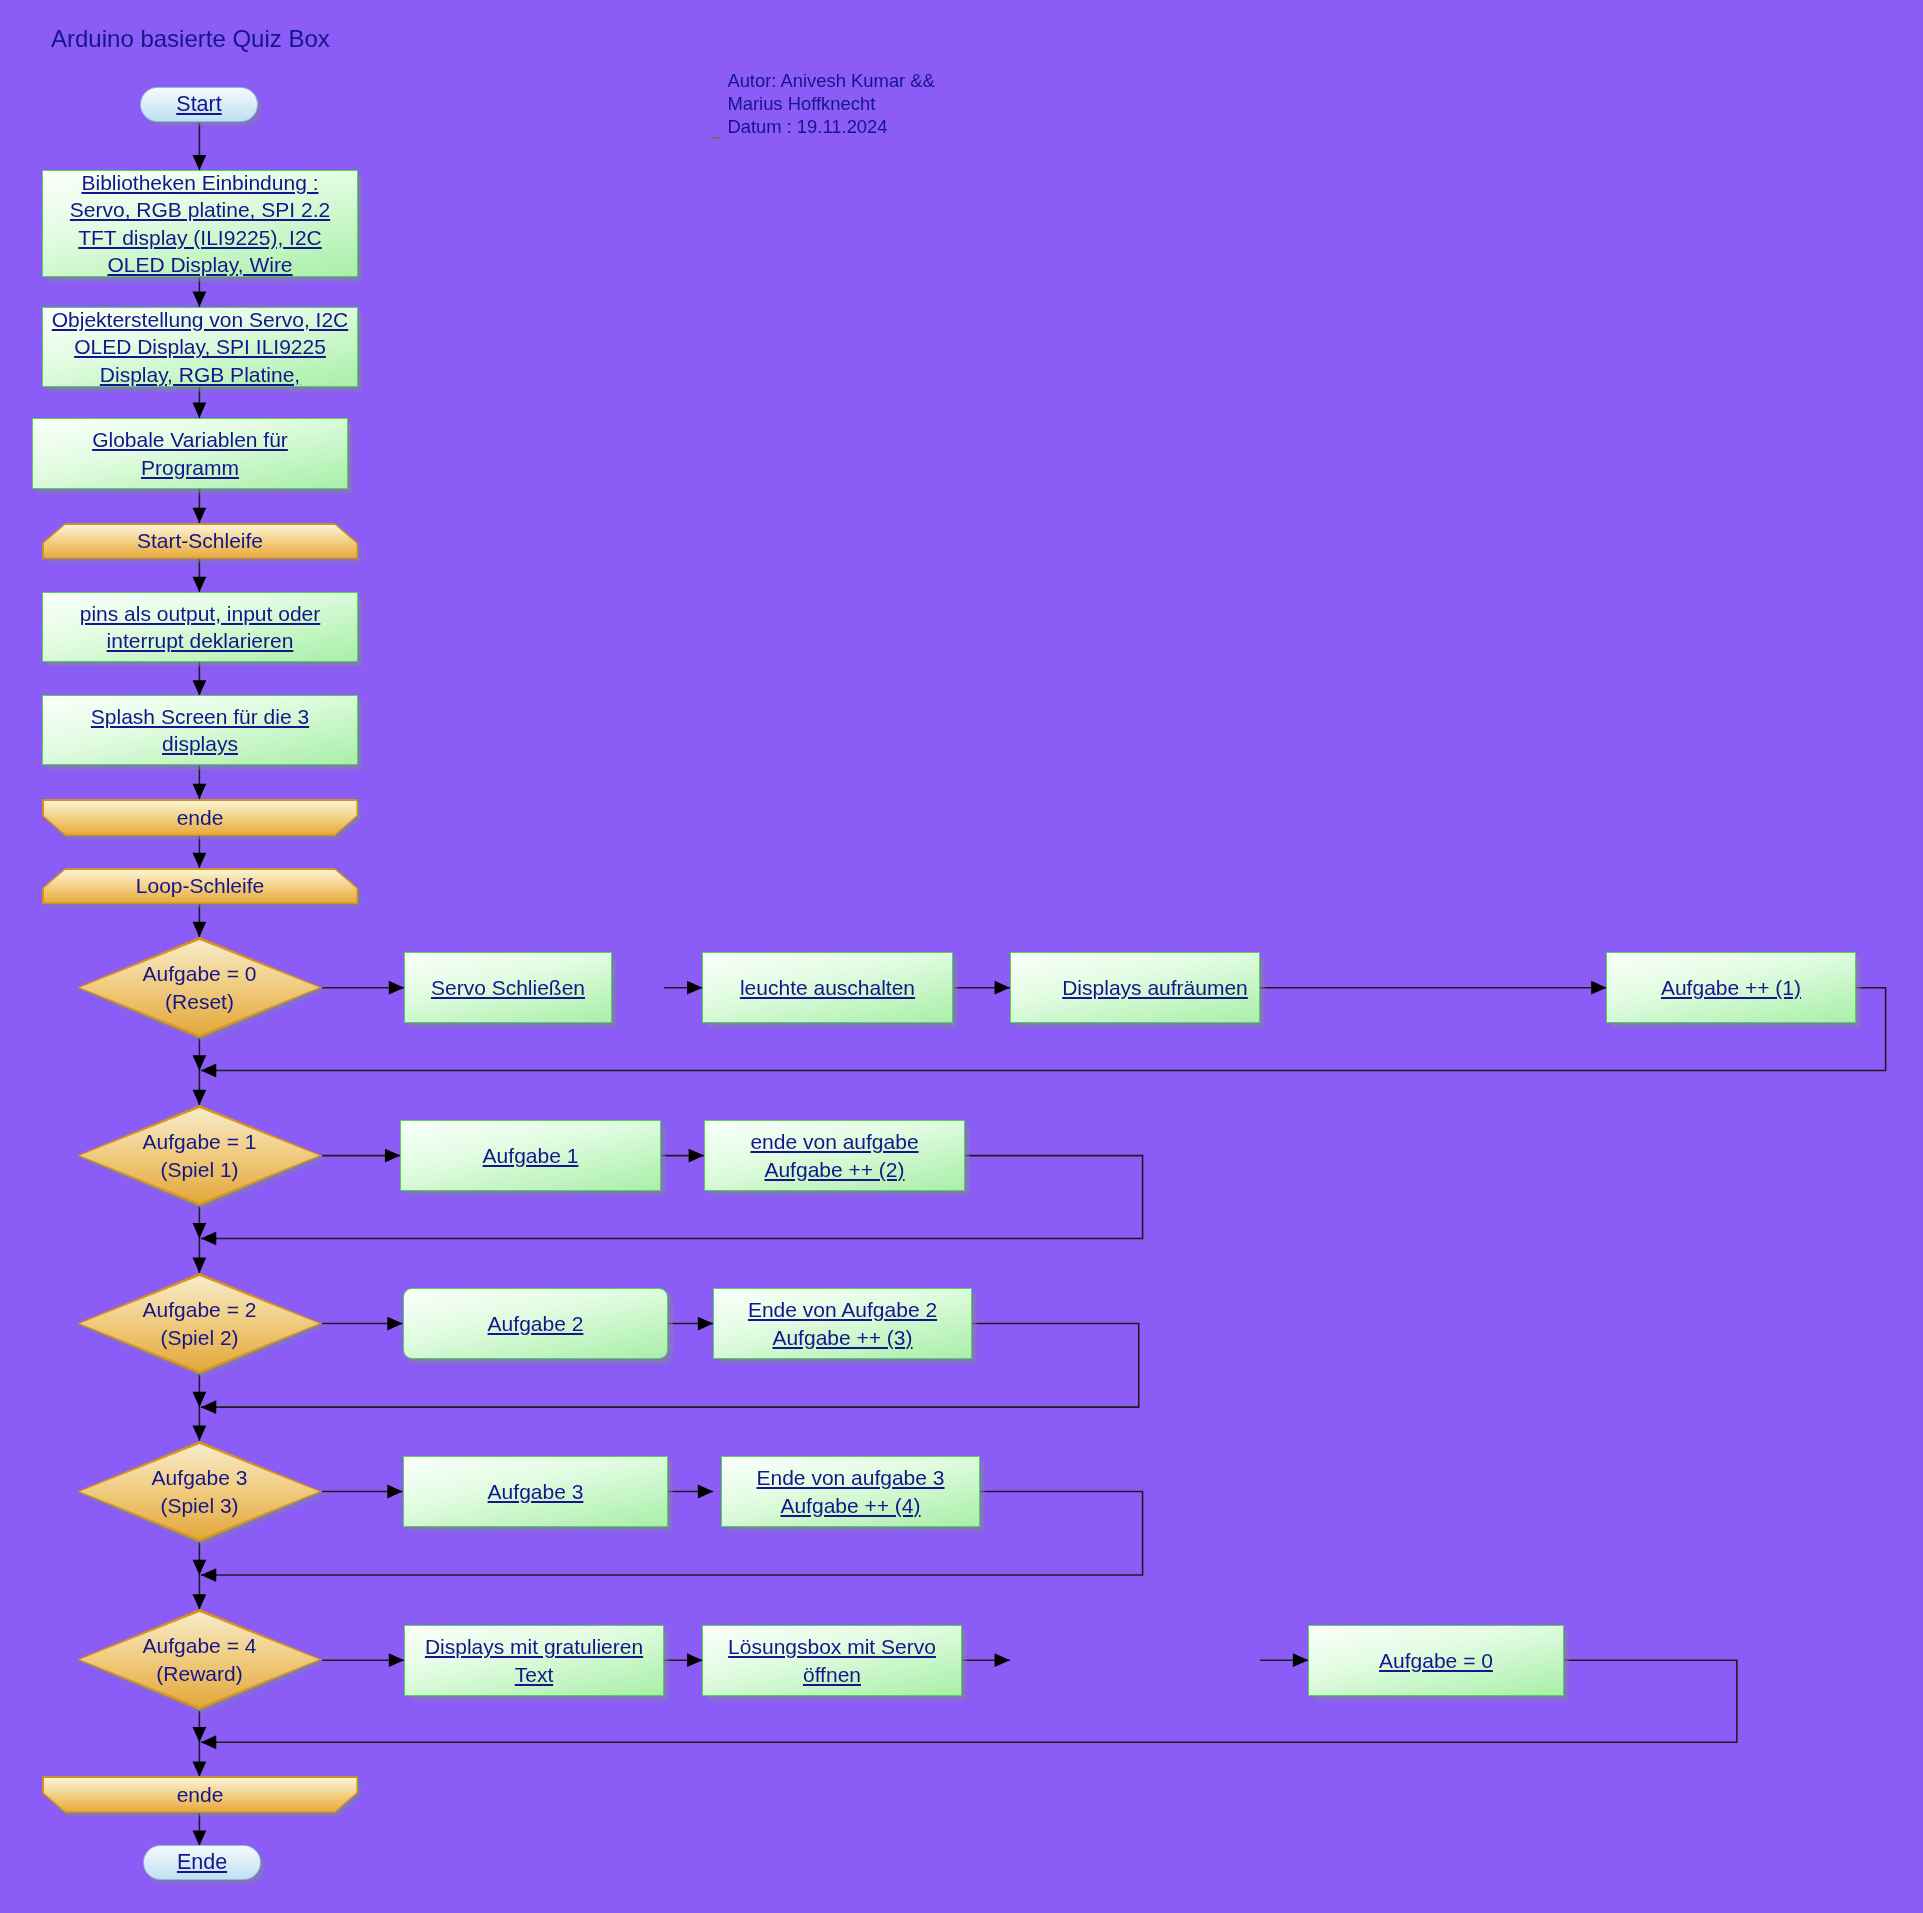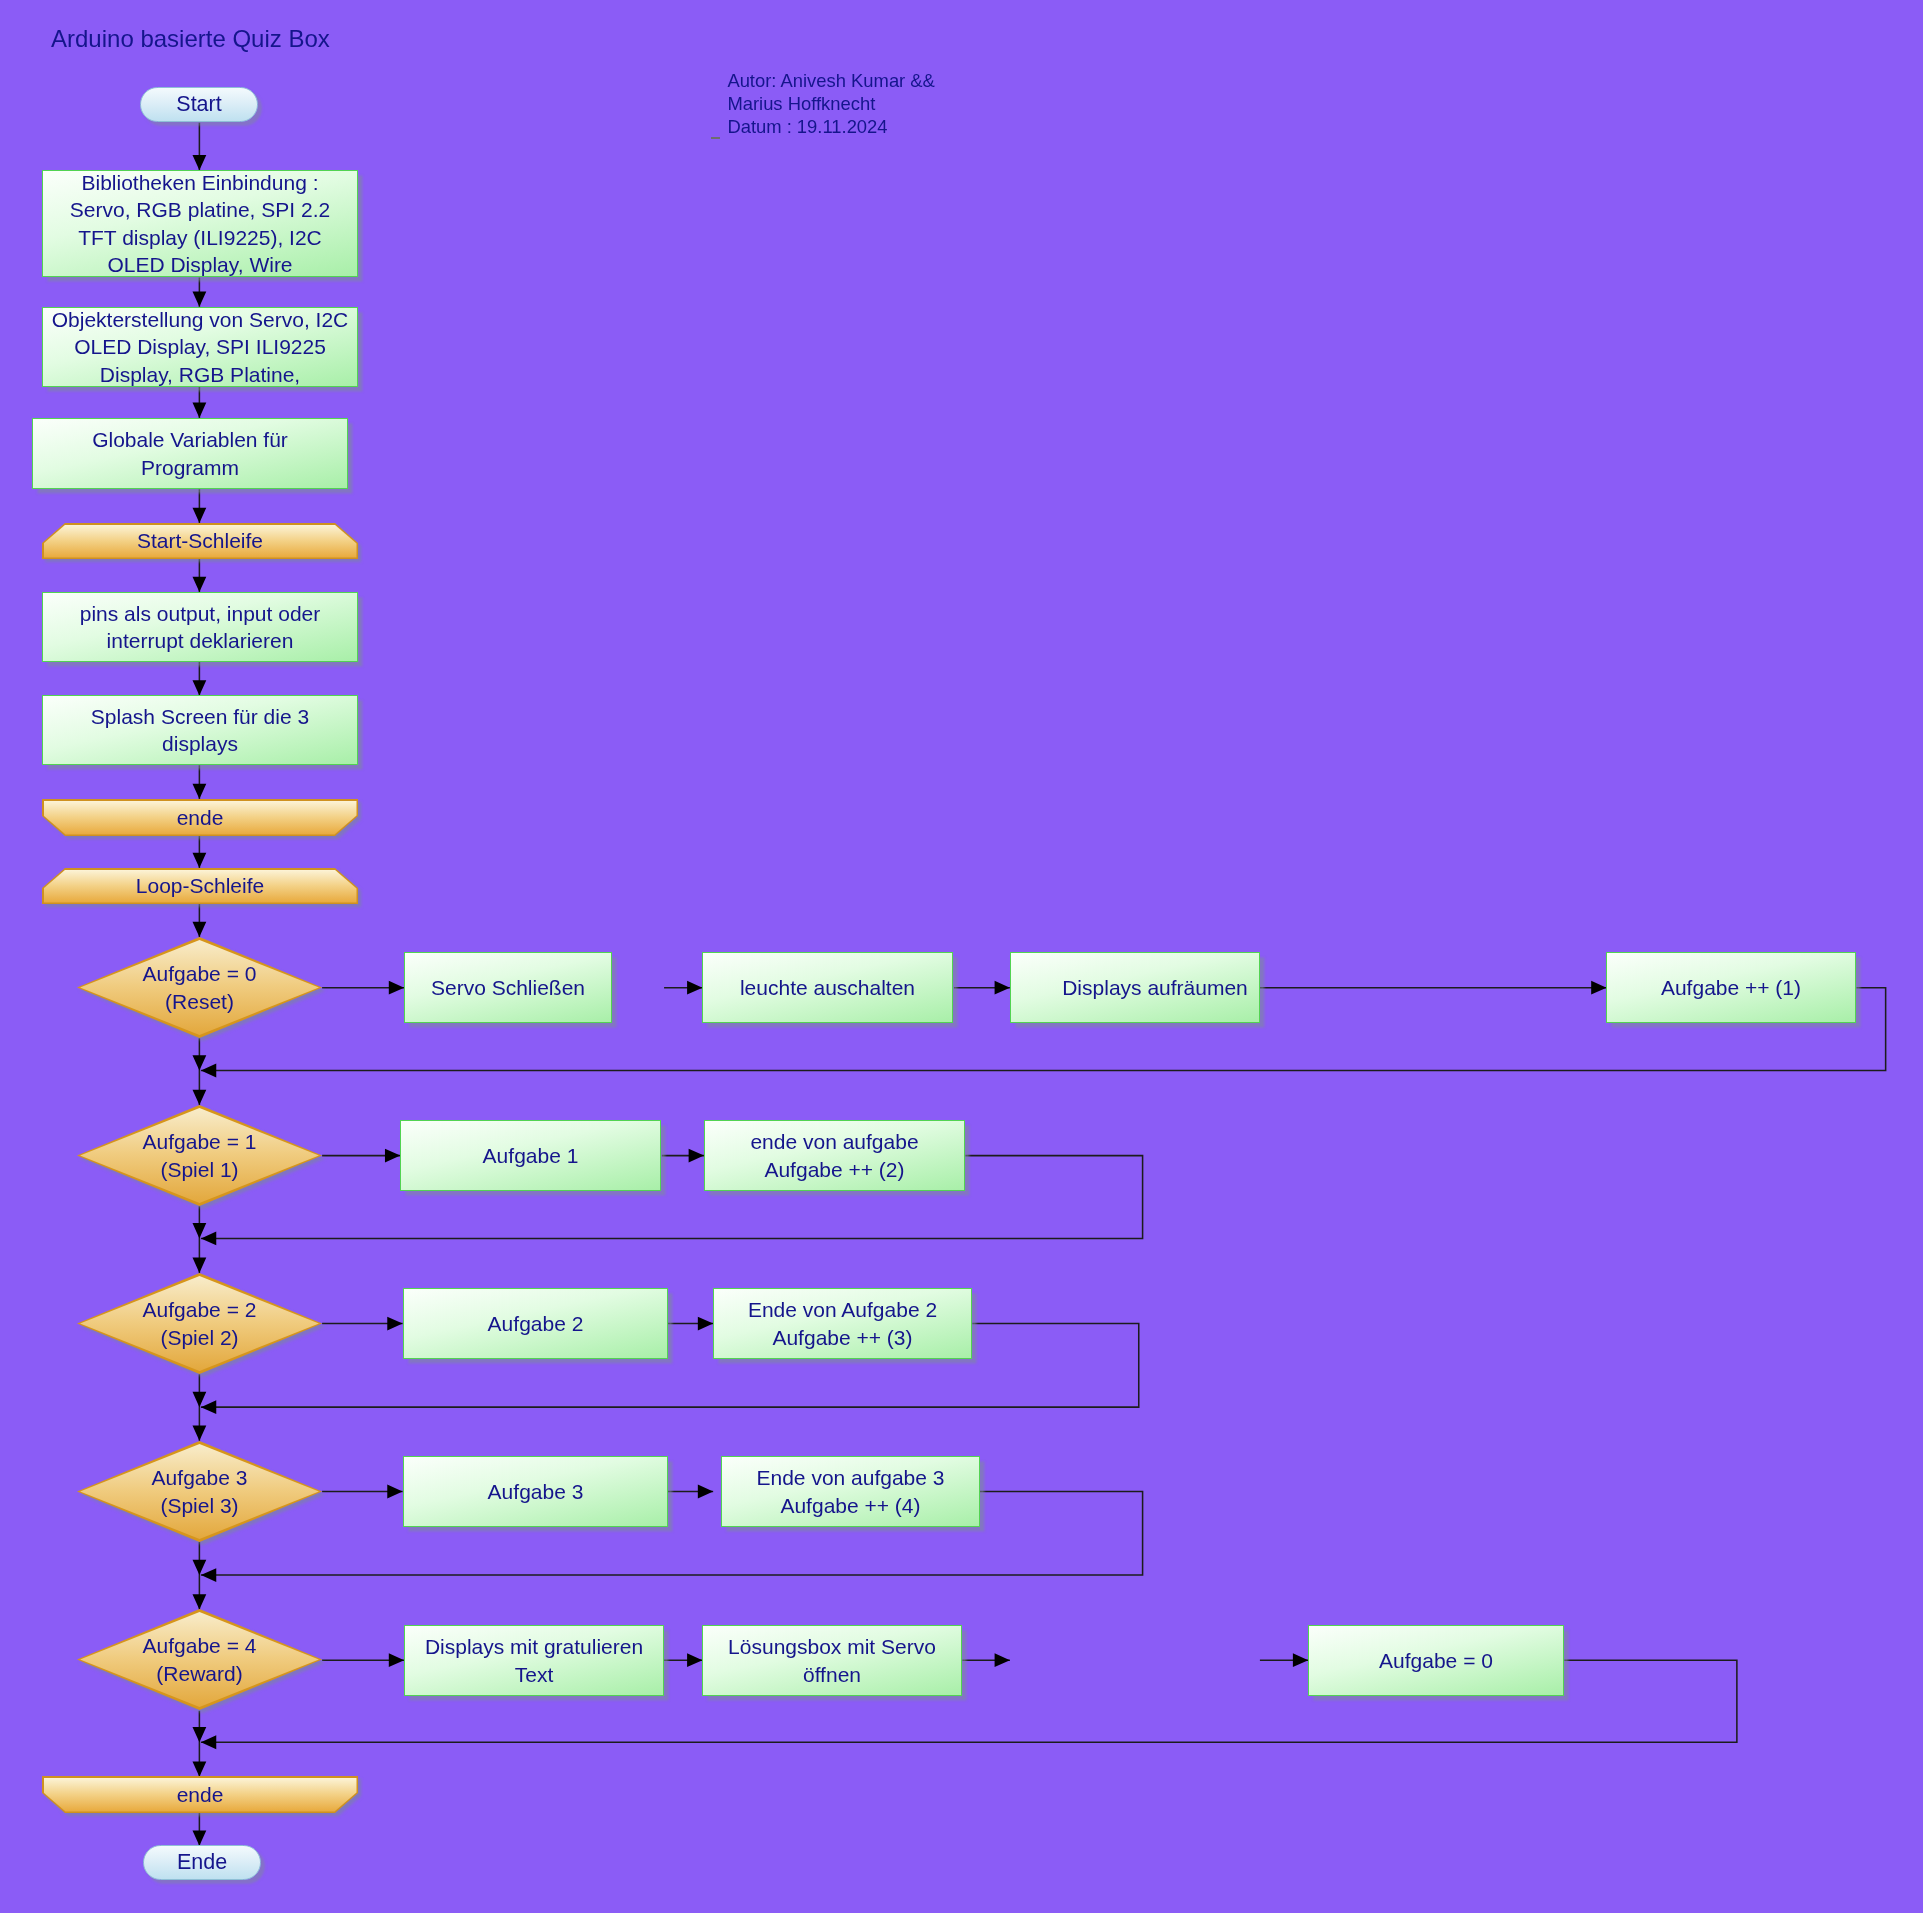--- a/index.html
+++ b/index.html
@@ -4,20 +4,21 @@
 <style>
   html,body{margin:0;padding:0;background:#ffffff;}
   #canvas{
     position:relative;width:1924px;height:1914px;background:#8b5cf6;
     font-family:"Liberation Sans", sans-serif;color:#15158c;overflow:hidden;
   }
   .node{
     position:absolute;display:flex;align-items:center;justify-content:center;
     text-align:center;white-space:pre-line;font-size:21px;line-height:1.3;color:#15158c;
     box-sizing:border-box;
+    text-decoration:underline;
   }
   .process{
     background:linear-gradient(168deg,#fbfffb 0%,#e2fce2 40%,#a8efa8 100%);
     border:1.5px solid #52d352;
     box-shadow:4.6px 4.6px 2.3px rgba(125,138,153,.55);
   }
   .terminal{
     background:linear-gradient(180deg,#f3fafd 0%,#ddeef7 45%,#bfe1f0 100%);
     border:1.5px solid #8fbfd6;border-radius:18.4px;
     box-shadow:3.8px 3.8px 2.3px rgba(125,138,153,.5);
@@ -177,21 +178,21 @@
 
   <div class="node process" style="left:404px;top:952px;width:208px;height:71px;">Servo Schließen</div>
   <div class="node process" style="left:702px;top:952px;width:251px;height:71px;">leuchte auschalten</div>
   <div class="node process" style="left:1010px;top:952px;width:250px;height:71px;padding-left:40px;">Displays aufräumen</div>
   <div class="node process" style="left:1606px;top:952px;width:250px;height:71px;">Aufgabe ++ (1)</div>
 
   <div class="node process" style="left:400px;top:1120px;width:261px;height:71px;">Aufgabe 1</div>
   <div class="node process" style="left:704px;top:1120px;width:261px;height:71px;">ende von aufgabe
 Aufgabe ++ (2)</div>
 
-  <div class="node process" style="left:403px;top:1288px;width:265px;height:71px;">Aufgabe 2</div>
+  <div class="node process" style="left:403px;top:1288px;width:265px;height:71px;border-radius:9px;">Aufgabe 2</div>
   <div class="node process" style="left:713px;top:1288px;width:259px;height:71px;">Ende von Aufgabe 2
 Aufgabe ++ (3)</div>
 
   <div class="node process" style="left:403px;top:1456px;width:265px;height:71px;">Aufgabe 3</div>
   <div class="node process" style="left:713px;top:1456px;width:259px;height:71px;margin-left:8px;">Ende von aufgabe 3
 Aufgabe ++ (4)</div>
 
   <div class="node process" style="left:404px;top:1625px;width:260px;height:71px;">Displays mit gratulieren
 Text</div>
   <div class="node process" style="left:702px;top:1625px;width:260px;height:71px;">Lösungsbox mit Servo

